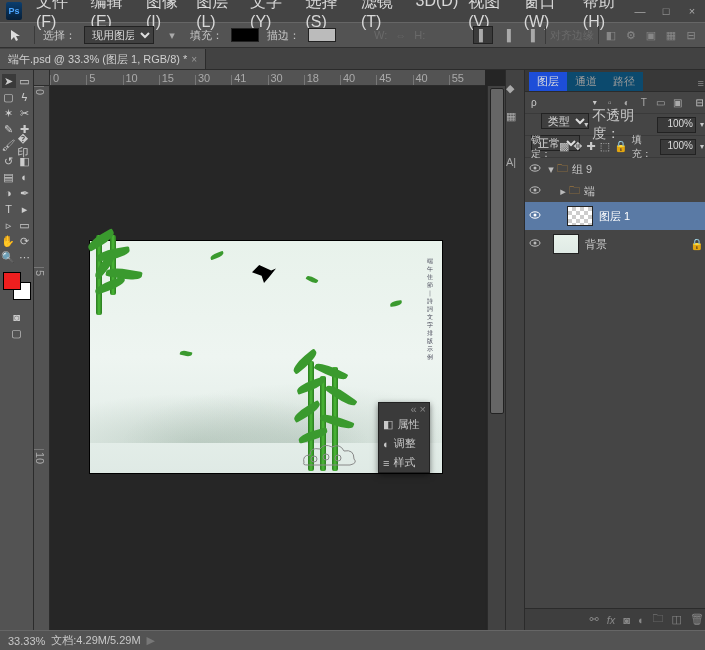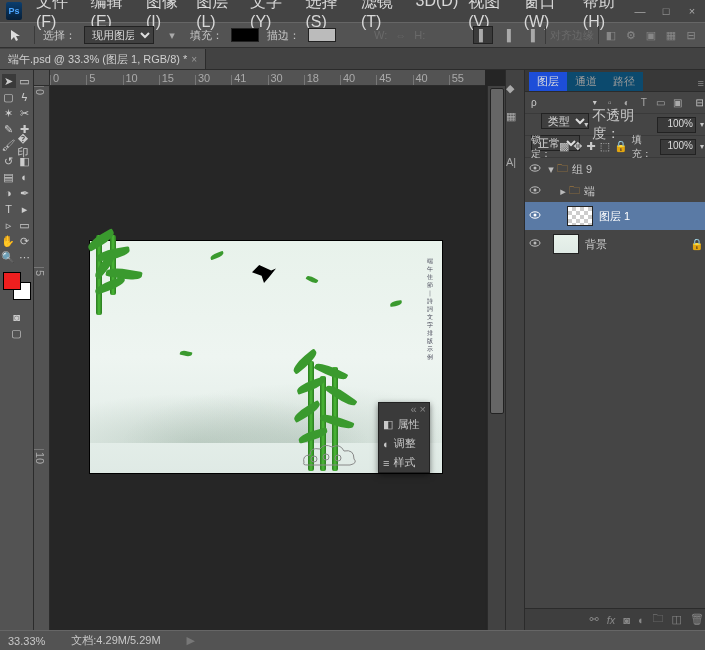--- a/index.html
+++ b/index.html
@@ -99,21 +99,21 @@
 .layer-row .lock { margin-left:auto; color:#999; }
 
 .panel-bottom { height:22px; background:#3e3e3e; border-top:1px solid #2b2b2b; display:flex; align-items:center; justify-content:flex-end; padding:0 6px; gap:8px;}
 .panel-bottom span { color:#888; cursor:pointer;}
 
 
 .vscroll { position:absolute; top:16px; right:0; width:18px; bottom:0; background:#424242; border-left:1px solid #2a2a2a;}
 .vscroll .thumb { background:#666; width:14px; margin:2px auto; height:60%; border-radius:2px;}
 
 
-.statusbar { height:20px; background:#535353; border-top:1px solid #666; display:flex; align-items:center; padding:0 8px; gap:26px; font-size:11px; color:#c8c8c8;}
+.statusbar { height:20px; background:#535353; border-top:1px solid #666; display:flex; align-items:center; padding:0 8px; gap:6px; font-size:11px; color:#c8c8c8;}
 .statusbar .sep2 { color:#777; }
 </style>
 </head>
 <body>
 
 <div class="titlebar">
   <div class="ps-logo">Ps</div>
   <div class="menubar">
     <div class="menuitem">文件(F)</div>
     <div class="menuitem">编辑(E)</div>

